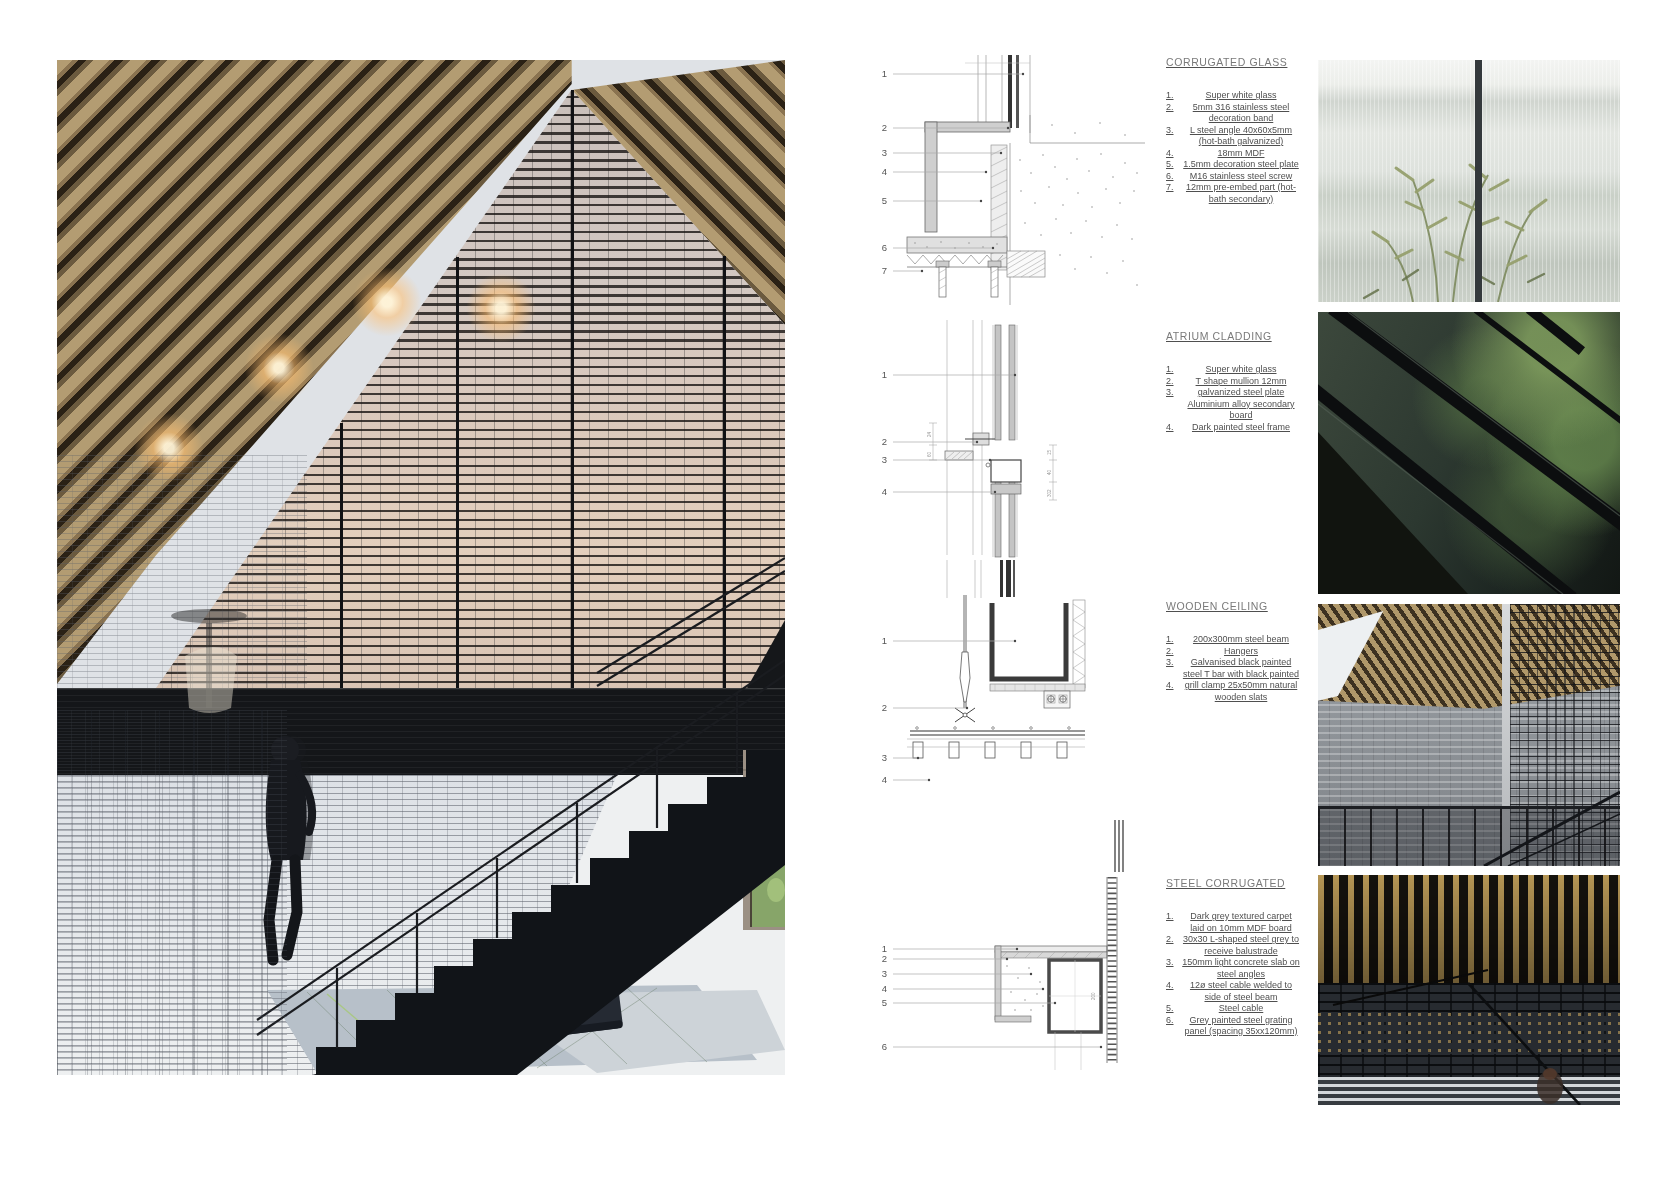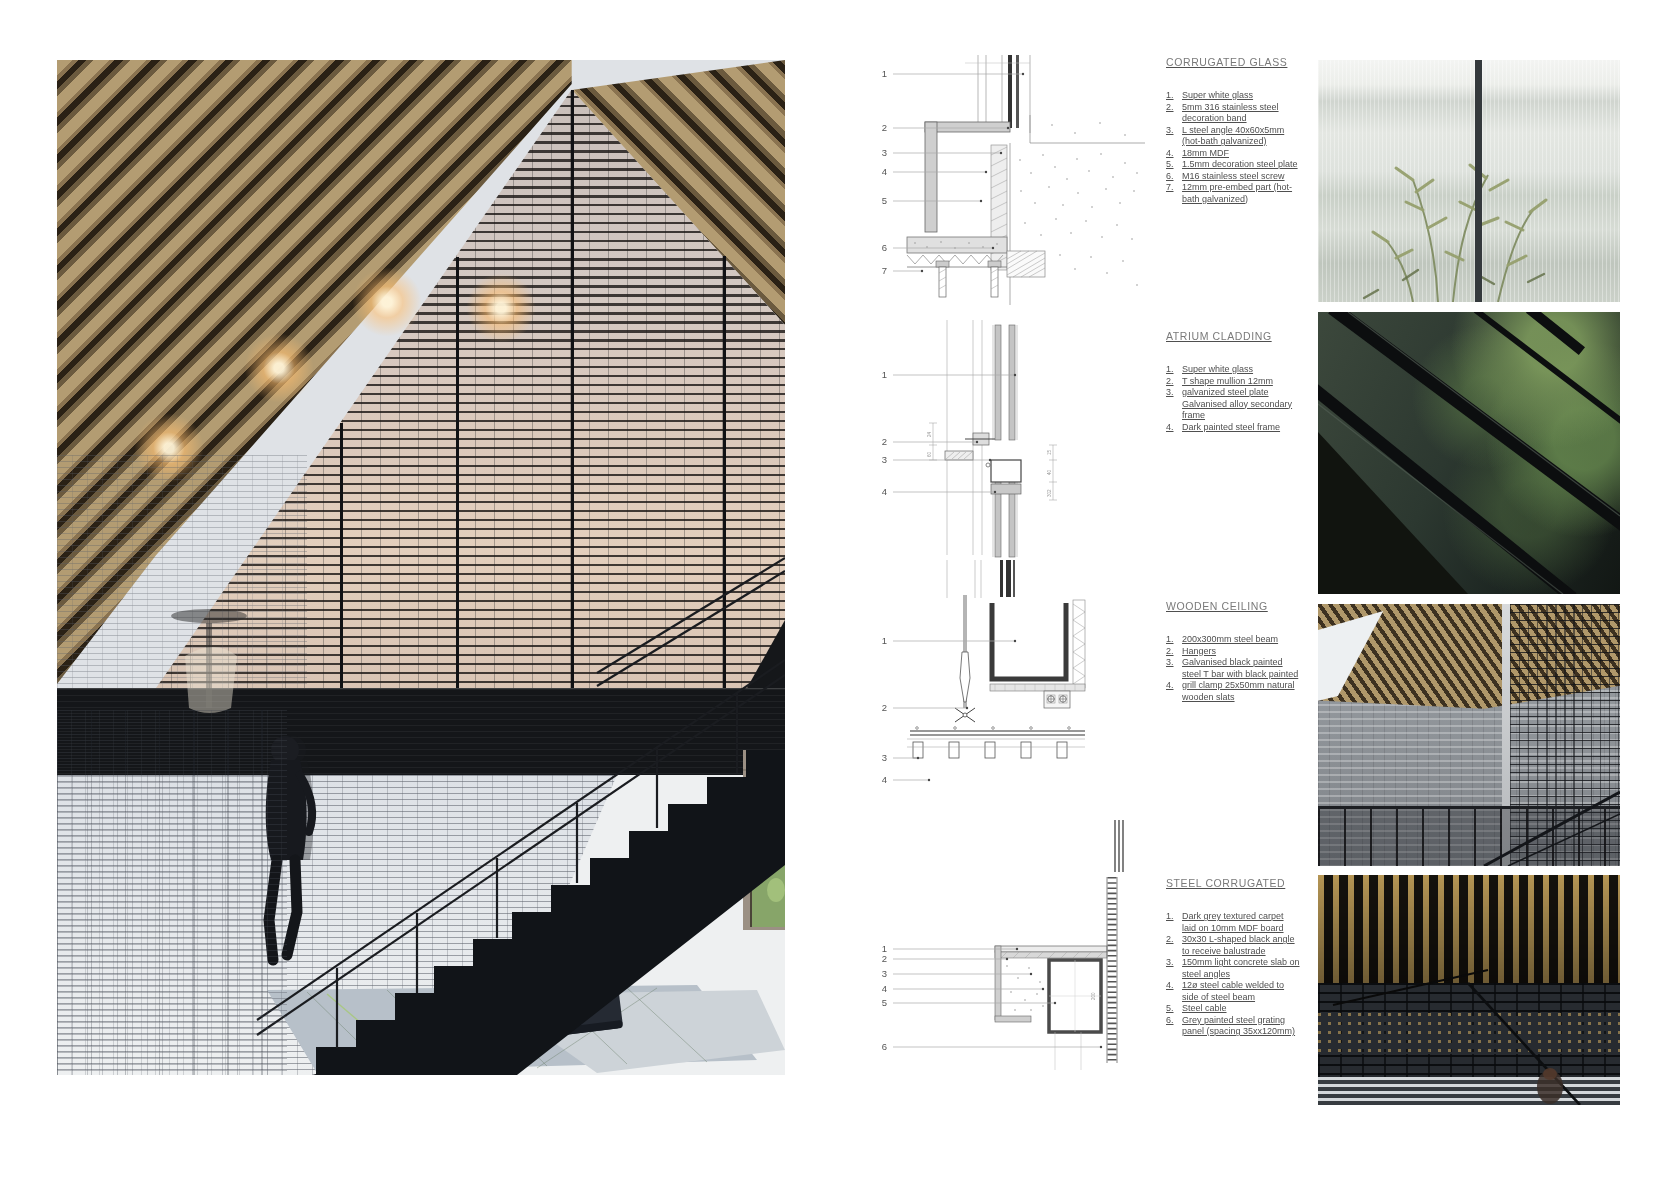--- a/index.html
+++ b/index.html
@@ -45,21 +45,21 @@
   .co{font-size:9.5px;fill:#555;}
   .dim{font-size:4.6px;fill:#999;}
   .lead{stroke:#aaa;stroke-width:.7;}
 
   
   .anno{left:1166px;width:138px;color:#4f4f4f;text-decoration:underline;}
   .anno h3{margin:0 0 22px 0;font-size:10.5px;font-weight:400;color:#7a7a7a;letter-spacing:.6px;}
   .anno-list{font-size:9px;line-height:11.5px;}
   .anno-item{display:flex;}
   .li-n{width:16px;flex:none;}
-  .li-t{width:118px;}
+  .li-t{width:118px;text-align:center;}
 
   
   .rphoto{left:1318px;width:302px;overflow:hidden;}
   #p1{top:60px;height:242px;background:
       repeating-linear-gradient(90deg,rgba(255,255,255,.35) 0 1px,rgba(0,0,0,0) 1px 4px),
       linear-gradient(180deg,#f3f4f2 0%,#eceeea 10%,#d0d5cf 17%,#e4e7e2 30%,#dee2dd 46%,#c9d0c7 56%,#d7dcd5 70%,#bfc6bd 84%,#cbd1c9 100%);}
   #p1-mullion{left:52%;top:0;width:7px;height:100%;background:#34393c;}
   #p2{top:312px;height:282px;background:
       radial-gradient(circle at 78% 12%,rgba(130,160,95,.85) 0 8%,rgba(130,160,95,0) 30%),
       radial-gradient(circle at 88% 45%,rgba(105,140,80,.8) 0 10%,rgba(105,140,80,0) 32%),
@@ -559,39 +559,39 @@
       <div class="anno-item">
           <span class="li-n">5.</span>
           <span class="li-t">1.5mm decoration steel plate</span>
         </div>
       <div class="anno-item">
           <span class="li-n">6.</span>
           <span class="li-t">M16 stainless steel screw</span>
         </div>
       <div class="anno-item">
           <span class="li-n">7.</span>
-          <span class="li-t">12mm pre-embed part (hot-bath galvanized)</span>
+          <span class="li-t">12mm pre-embed part (hot-bath secondary)</span>
         </div>
     </div>
   </div>
 
   <div class="abs anno" style="top:330px;">
     <h3>ATRIUM CLADDING</h3>
     <div class="anno-list">
       <div class="anno-item">
           <span class="li-n">1.</span>
           <span class="li-t">Super white glass</span>
         </div>
       <div class="anno-item">
           <span class="li-n">2.</span>
           <span class="li-t">T shape mullion 12mm</span>
         </div>
       <div class="anno-item">
           <span class="li-n">3.</span>
-          <span class="li-t">galvanized steel plate Galvanised alloy secondary frame</span>
+          <span class="li-t">galvanized steel plate Aluminium alloy secondary board</span>
         </div>
       <div class="anno-item">
           <span class="li-n">4.</span>
           <span class="li-t">Dark painted steel frame</span>
         </div>
     </div>
   </div>
 
   <div class="abs anno" style="top:600px;">
     <h3>WOODEN CEILING</h3>
@@ -617,21 +617,21 @@
 
   <div class="abs anno" style="top:877px;">
     <h3>STEEL CORRUGATED</h3>
     <div class="anno-list">
       <div class="anno-item">
           <span class="li-n">1.</span>
           <span class="li-t">Dark grey textured carpet laid on 10mm MDF board</span>
         </div>
       <div class="anno-item">
           <span class="li-n">2.</span>
-          <span class="li-t">30x30 L-shaped black angle to receive balustrade</span>
+          <span class="li-t">30x30 L-shaped steel grey to receive balustrade</span>
         </div>
       <div class="anno-item">
           <span class="li-n">3.</span>
           <span class="li-t">150mm light concrete slab on steel angles</span>
         </div>
       <div class="anno-item">
           <span class="li-n">4.</span>
           <span class="li-t">12ø steel cable welded to side of steel beam</span>
         </div>
       <div class="anno-item">

